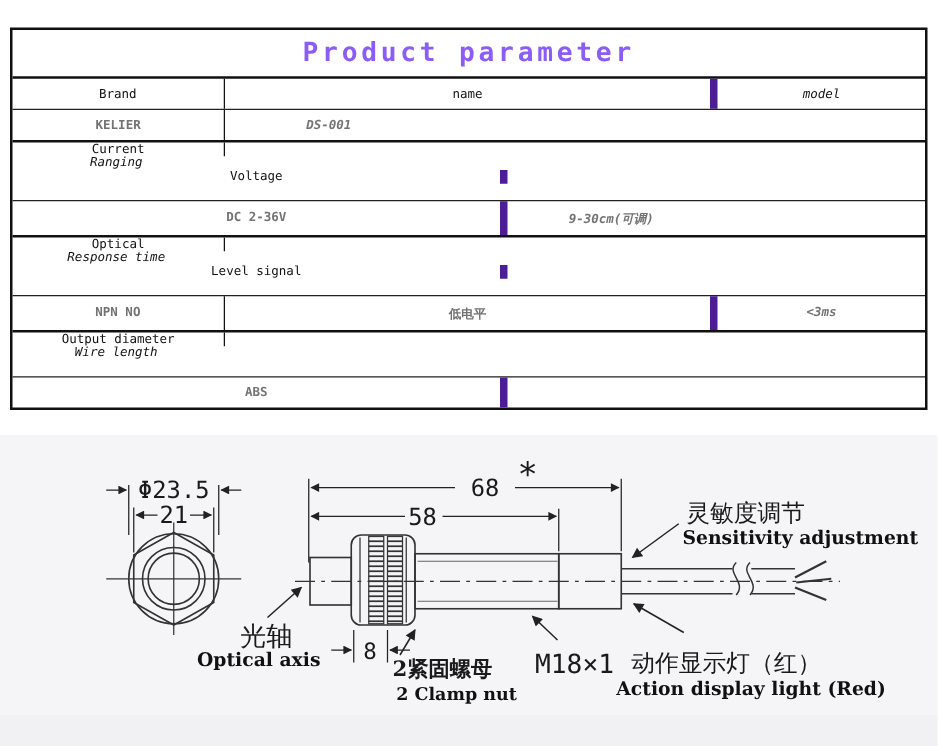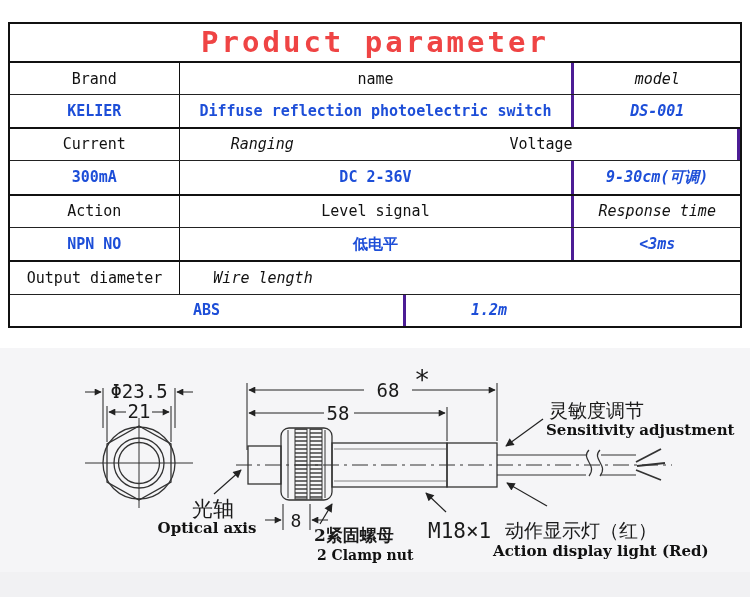--- a/index.html
+++ b/index.html
@@ -9,34 +9,34 @@
     overflow:hidden;
   }
   
   .param-table{
     position:absolute;left:8px;top:22px;width:734px;height:306px;
     border:2px solid #111;box-sizing:border-box;background:#fff;
     display:flex;flex-direction:column;
   }
   .t-title{
     height:37px;line-height:37px;text-align:center;
-    font-size:29px;font-weight:bold;letter-spacing:3px;
-    color:#ef4444;border-bottom:2px solid #111;flex:0 0 auto;
+    font-size:21px;font-weight:bold;letter-spacing:3px;
+    color:#8b5cf6;border-bottom:2px solid #111;flex:0 0 auto;
   }
   .t-row{display:flex;flex:1 1 auto;align-items:stretch;}
-  .t-row.group{border-top:2px solid #111;}
+  .t-row.group{border-top:2px solid #111;flex-direction:column;}
   .t-row.inner{border-top:1px solid #222;}
   .t-cell{
     display:flex;align-items:center;justify-content:center;
-    box-sizing:border-box;font-size:15px;color:#111;text-align:center;
+    box-sizing:border-box;font-size:10px;color:#111;text-align:center;
   }
   .t-cell.c0{width:170px;border-right:1px solid #111;}
-  .t-cell.c1{width:396px;border-right:3px solid #4c1d95;}
+  .t-cell.c1{width:396px;border-right:6px solid #4c1d95;}
   .t-cell.c2{width:166px;font-style:italic;}
-  .t-row.value .t-cell{color:#1d4ed8;font-weight:bold;}
+  .t-row.value .t-cell{color:#737373;font-weight:bold;}
   
   .diagram-band{position:absolute;left:0;top:348px;width:750px;height:224px;background:#f5f5f7;}
   .footer-band{position:absolute;left:0;top:572px;width:750px;height:25px;background:#f1f1f3;}
   .diagram-svg{position:absolute;left:0;top:350px;}
   .dim-text{font-family:"DejaVu Sans Mono","Liberation Mono",monospace;font-size:19px;fill:#1a1a1a;}
   .dim-small{font-family:"DejaVu Sans Mono","Liberation Mono",monospace;font-size:18px;fill:#1a1a1a;}
   .cjk-text{font-family:"DejaVu Serif","Liberation Serif",serif;font-size:19px;fill:#1a1a1a;}
   .en-text{font-family:"DejaVu Serif","Liberation Serif",serif;font-size:15px;font-weight:bold;fill:#111;}
   .en-small{font-family:"DejaVu Serif","Liberation Serif",serif;font-size:14px;font-weight:bold;fill:#111;}
   .spec-text{font-family:"DejaVu Sans Mono","Liberation Mono",monospace;font-size:21px;fill:#1a1a1a;}
@@ -47,53 +47,50 @@
 <div class="param-table">
   <div class="t-title">Product parameter</div>
 
   <div class="t-row label">
     <div class="t-cell c0">Brand</div>
     <div class="t-cell c1">name</div>
     <div class="t-cell c2">model</div>
   </div>
   <div class="t-row value inner">
     <div class="t-cell c0">KELIER</div>
-    <div class="t-cell c1">Diffuse reflection photoelectric switch</div>
     <div class="t-cell c2">DS-001</div>
   </div>
 
   <div class="t-row label group">
     <div class="t-cell c0">Current</div>
     <div class="t-cell c2">Ranging</div>
     <div class="t-cell c1">Voltage</div>
   </div>
   <div class="t-row value inner">
-    <div class="t-cell c0">300mA</div>
     <div class="t-cell c1">DC 2-36V</div>
     <div class="t-cell c2">9-30cm(可调)</div>
   </div>
 
   <div class="t-row label group">
-    <div class="t-cell c0">Action</div>
+    <div class="t-cell c0">Optical</div>
+    <div class="t-cell c2">Response time</div>
     <div class="t-cell c1">Level signal</div>
-    <div class="t-cell c2">Response time</div>
   </div>
   <div class="t-row value inner">
     <div class="t-cell c0">NPN NO</div>
     <div class="t-cell c1">低电平</div>
     <div class="t-cell c2">&lt;3ms</div>
   </div>
 
   <div class="t-row label group">
     <div class="t-cell c0">Output diameter</div>
     <div class="t-cell c2">Wire length</div>
   </div>
   <div class="t-row value inner">
     <div class="t-cell c1">ABS</div>
-    <div class="t-cell c2">1.2m</div>
   </div>
 </div>
 
 <div class="diagram-band"></div>
 <div class="footer-band"></div>
 
 <svg class="diagram-svg" width="750" height="247" viewBox="0 350 750 247" xmlns="http://www.w3.org/2000/svg">
   <defs>
     <marker id="ah" viewBox="0 0 10 10" refX="9" refY="5" markerWidth="10" markerHeight="7" orient="auto">
       <path d="M0,0 L10,5 L0,10 z" fill="#222"></path>

